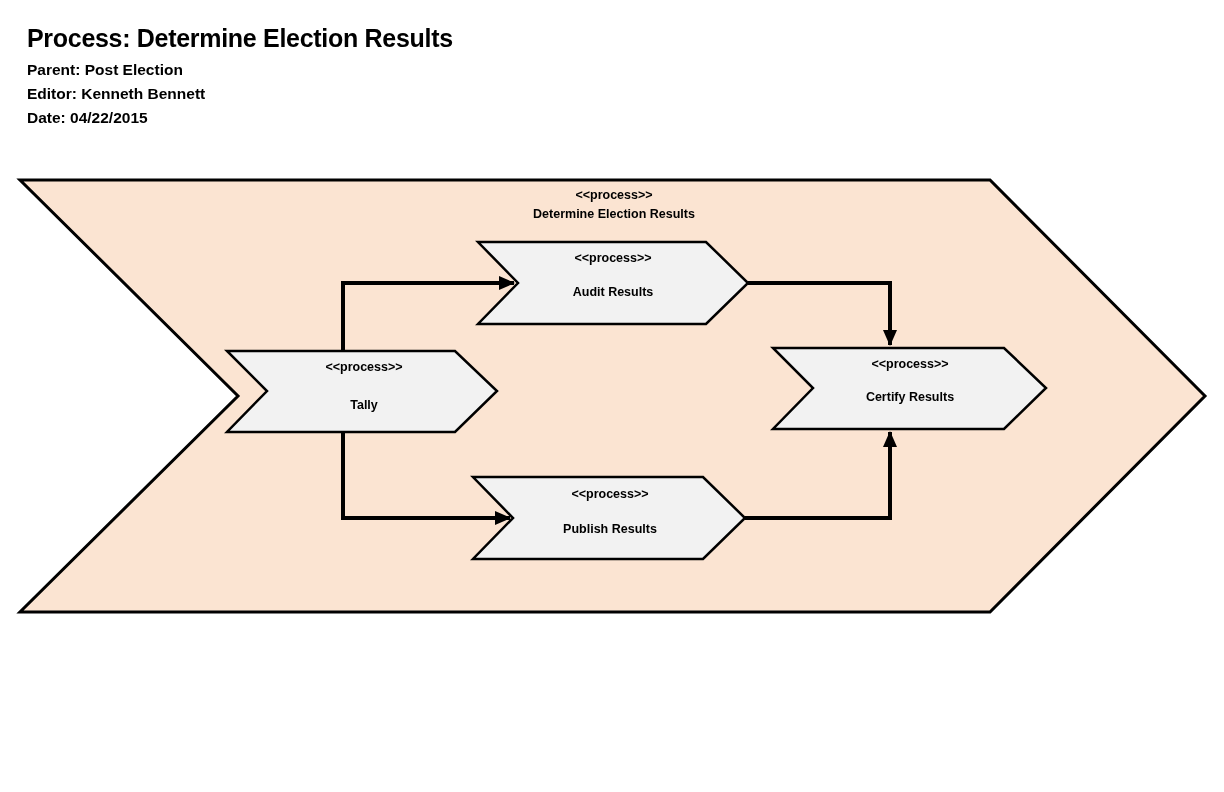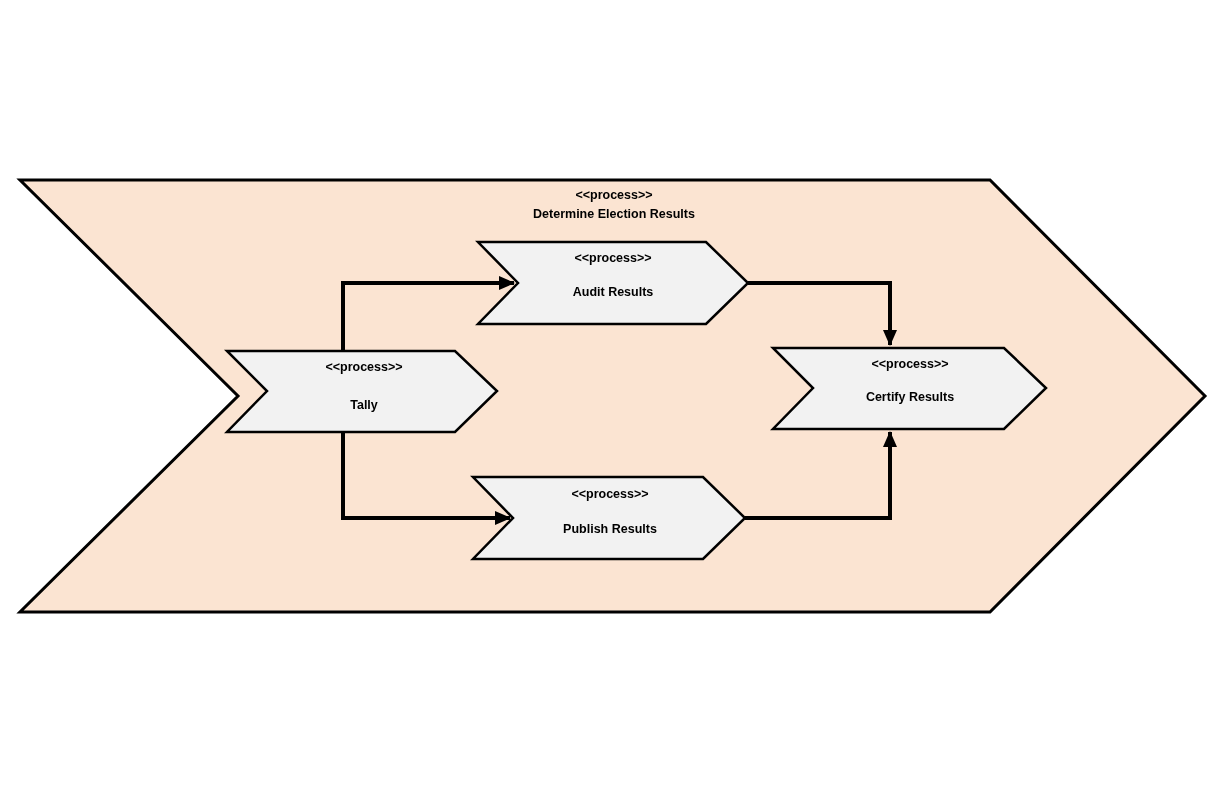--- a/index.html
+++ b/index.html
@@ -57,20 +57,26 @@
     font-size: 12.5px;
     fill: #000000;
     text-anchor: middle;
   }
 </style>
 </head>
 <body>
 
 <div class="page">
 
+  <header class="doc-header">
+    <h1 class="doc-title">Process: Determine Election Results</h1>
+    <div class="doc-meta">Parent: Post Election</div>
+    <div class="doc-meta">Editor: Kenneth Bennett</div>
+    <div class="doc-meta">Date: 04/22/2015</div>
+  </header>
 
   <svg class="diagram" width="1224" height="792" viewBox="0 0 1224 792">
     <defs>
       <marker id="arrowhead" markerUnits="userSpaceOnUse" markerWidth="18" markerHeight="14" refX="16" refY="7" orient="auto">
         <path d="M1,0 L17,7 L1,14 Z" fill="#000000"></path>
       </marker>
     </defs>
 
     <g>
       <polygon class="shape-outline container-shape" points="20,180 990,180 1205,396 990,612 20,612 238,396" fill="#FBE4D2"></polygon>

